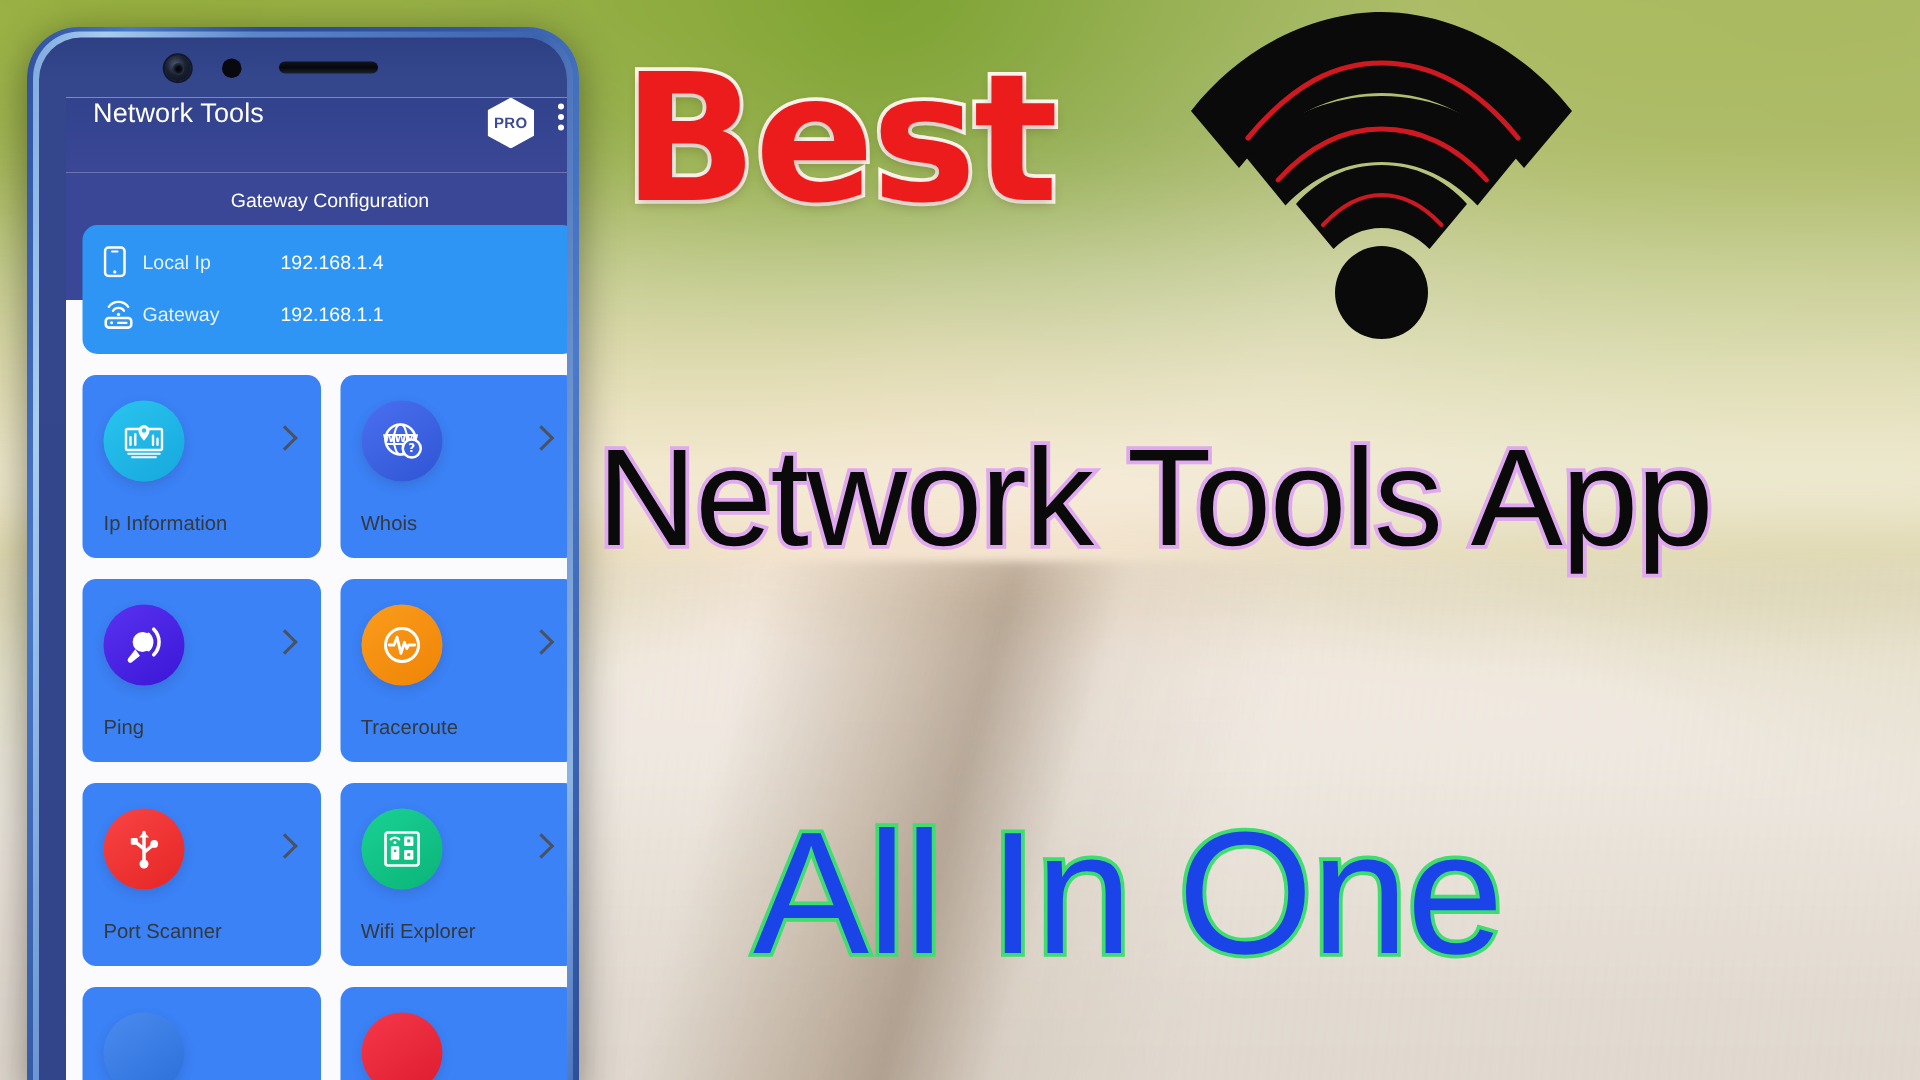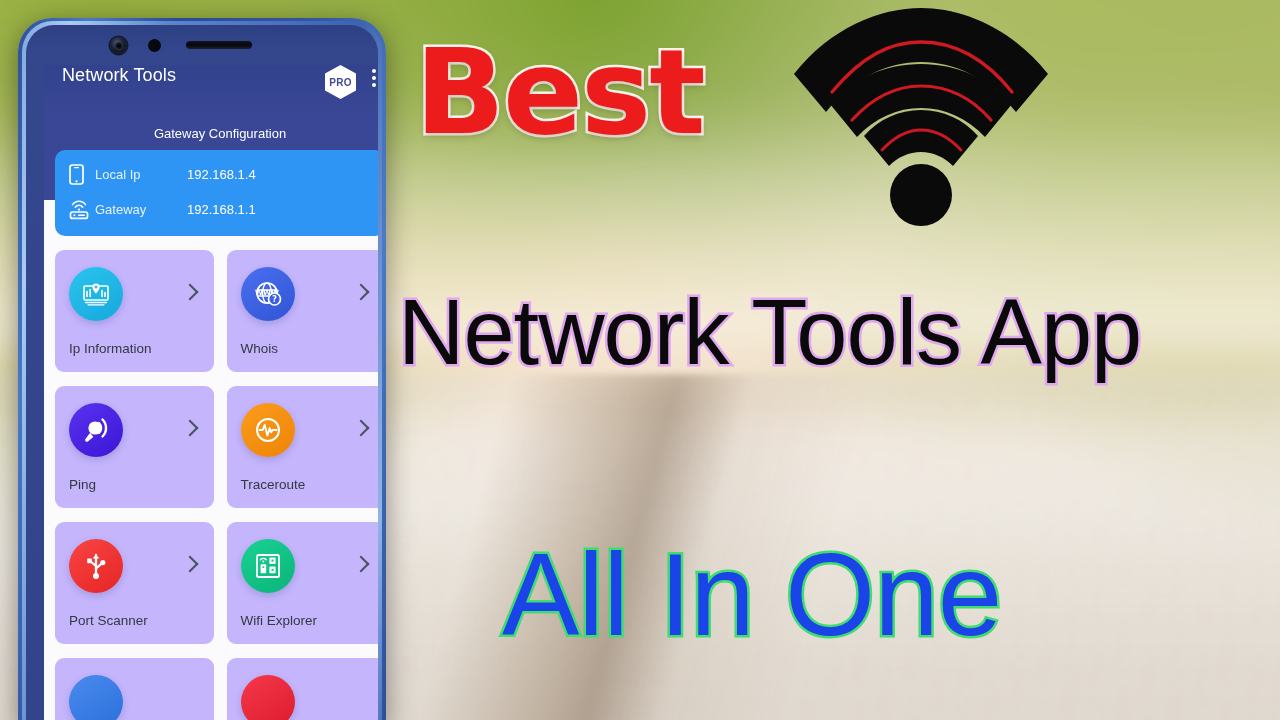--- a/index.html
+++ b/index.html
@@ -138,21 +138,21 @@
   .cfg-label { color:#e4f2ff; font-size:13px; width:92px; }
   .cfg-value { color:#ffffff; font-size:13px; font-weight:500; }
 
   
   .tool-grid {
     padding: 14px 11px 0;
     display:grid; grid-template-columns: 1fr 1fr; gap: 14px 13px;
     background:#fbfbfe;
   }
   .tool-card {
-    background:#c4b5fd; border-radius:9px; height:122px;
+    background:#3b82f6; border-radius:9px; height:122px;
     position:relative; padding: 17px 0 0 14px; text-align: center;
   }
   .tool-icon {
     width:54px; height:54px; border-radius:50%;
     display:flex; align-items:center; justify-content:center;
     box-shadow: 0 3px 7px rgba(40,50,110,0.20);
   }
   .tool-label {
     position:absolute; left:14px; bottom:16px;
     font-size:13.5px; color:#34393f; white-space:nowrap;

